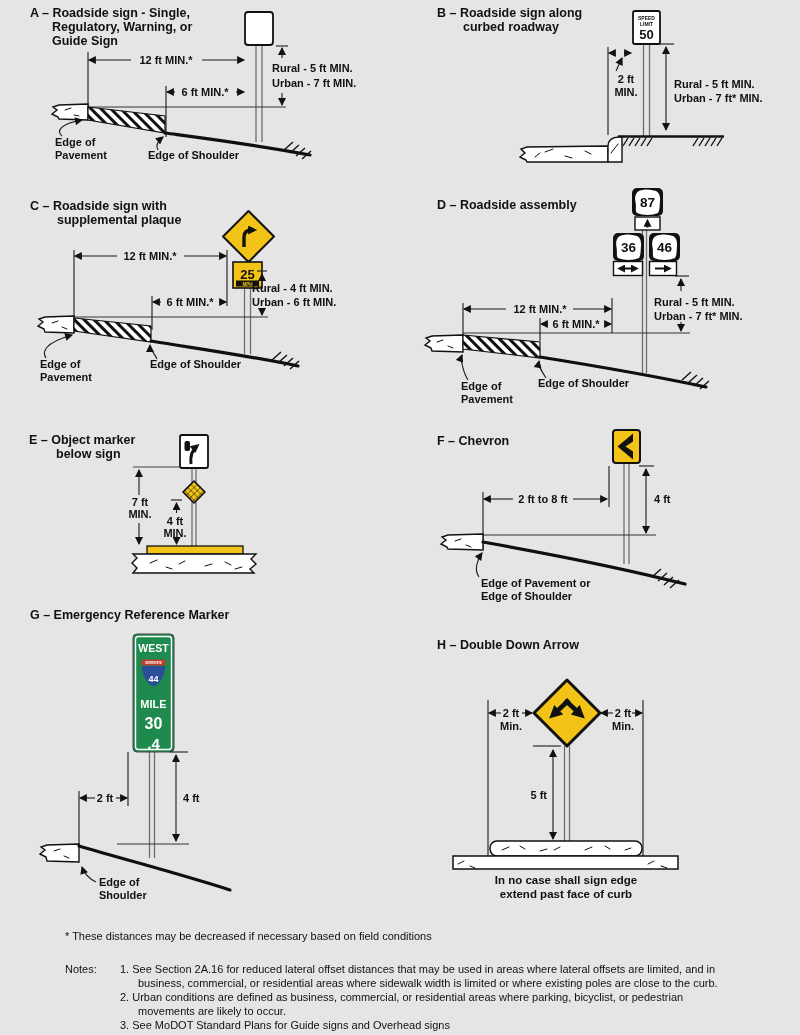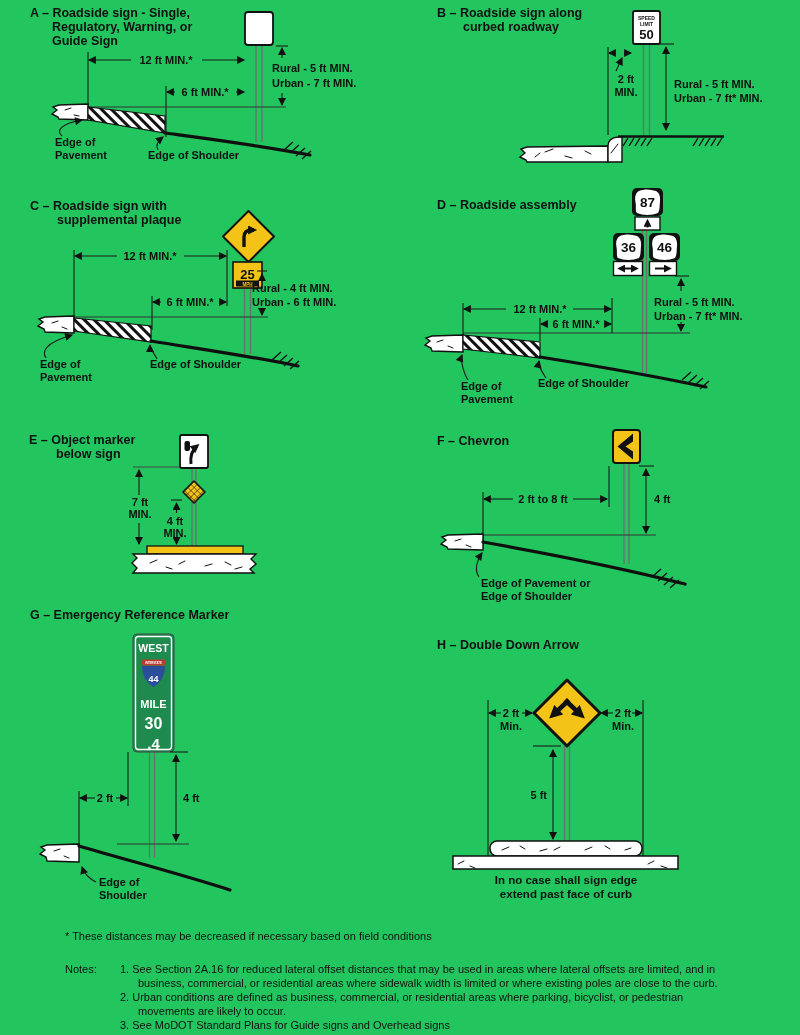--- a/index.html
+++ b/index.html
@@ -1,16 +1,16 @@
 <!DOCTYPE html>
 <html><head>
 <meta charset="utf-8">
 <style>
   html,body{margin:0;padding:0;background:#ffffff;}
-  #stage{position:relative;width:800px;height:1035px;background:#22c55e;overflow:hidden;}
+  #stage{position:relative;width:800px;height:1035px;background:#e5e5e5;overflow:hidden;}
   svg{position:absolute;left:0;top:0;}
   text{font-family:"Liberation Sans","DejaVu Sans",sans-serif;fill:#111;}
   .t-title{font-size:12.5px;font-weight:700;}
   .t-dim{font-size:11px;font-weight:700;}
   .t-lbl{font-size:11px;font-weight:700;}
   .t-cap{font-size:11.5px;font-weight:700;}
   .t-note{font-size:11px;font-weight:400;}
   .dimline{stroke:#1a1a1a;stroke-width:1.1;fill:none;}
   .refline{stroke:#333;stroke-width:1;fill:none;}
   .thinline{stroke:#444;stroke-width:1;fill:none;}

